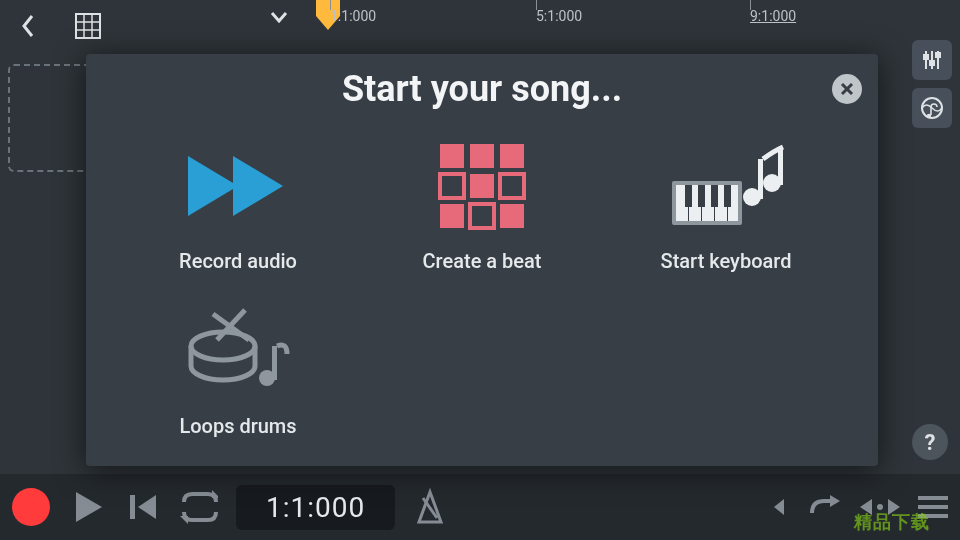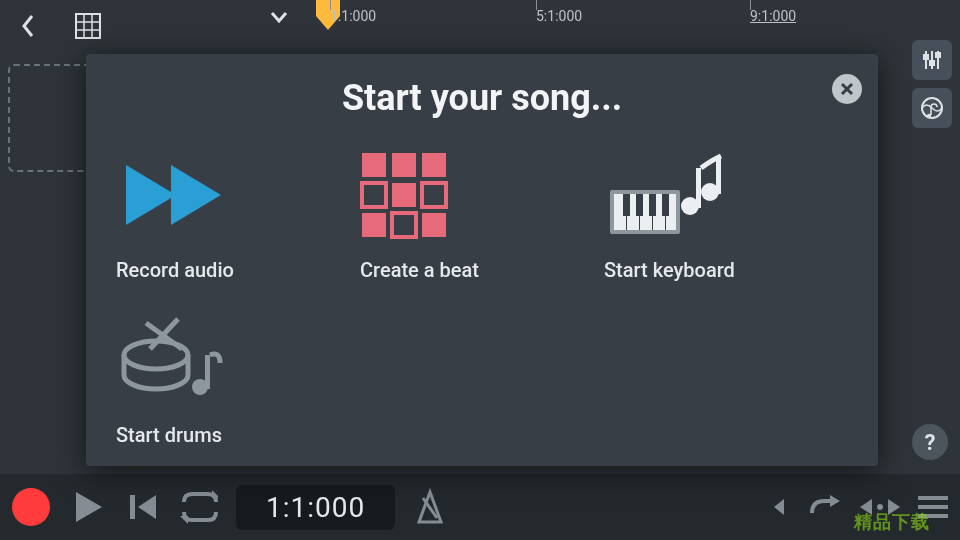--- a/index.html
+++ b/index.html
@@ -42,26 +42,26 @@
   .tbtn { color:#858c93; display:flex; align-items:center; justify-content:center; cursor:pointer;}
   .time-display {
     background:#171a1e; border-radius:6px; padding:6px 30px; font-size:28px; color:#e6e9ec;
     font-weight:400; letter-spacing:1px;
   }
   .spacer { flex:1; }
   
   .modal {
     position:absolute; left:86px; top:54px; width:792px; height:412px;
     background:#373e45; border-radius:4px; box-shadow:0 4px 30px rgba(0,0,0,0.6);
-    padding: 23px 30px 10px;
+    padding: 14px 30px 10px;
   }
   .modal h1 { text-align:center; font-size:36px; font-weight:700; color:#f2f4f6; margin-bottom:14px;}
   .close-btn { position:absolute; right:16px; top:20px; width:30px; height:30px; border-radius:50%; background:#c0c5ca; display:flex; align-items:center; justify-content:center; cursor:pointer;}
   .grid { display:grid; grid-template-columns:repeat(3,1fr); grid-template-rows:repeat(2,1fr); height:330px;}
-  .cell { display:flex; flex-direction:column; align-items:flex-start; justify-content:center; gap:18px; cursor:pointer;}
+  .cell { display:flex; flex-direction:column; align-items:center; justify-content:center; gap:18px; cursor:pointer;}
   .cell .lbl { font-size:20px; color:#e6e9ec; font-weight:500;}
   .icon-wrap { height:90px; display:flex; align-items:center; justify-content:center;}
   
   .watermark { position:absolute; right:30px; bottom:6px; font-size:18px; color:#84cc16; font-weight:600; opacity:0.65; letter-spacing:1px;}
 </style>
 </head>
 <body>
 
 <div class="topbar">
   <div class="icon-btn">
@@ -250,17 +250,17 @@
         <svg width="110" height="90" viewBox="0 0 110 90" fill="none" stroke="#8f979e" stroke-width="5">
           <ellipse cx="40" cy="40" rx="32" ry="14"></ellipse>
           <path d="M8 40 L8 60 A32 14 0 0 0 72 60 L72 40"></path>
           <line x1="30" y1="8" x2="66" y2="34"></line>
             <line x1="62" y1="4" x2="34" y2="34"></line>
           <circle cx="84" cy="72" r="8" fill="#8f979e" stroke="none"></circle>
             <rect x="89" y="40" width="5" height="34" fill="#8f979e" stroke="none"></rect>
           <path d="M94 40 Q104 36 104 48" stroke-width="5"></path>
         </svg>
       </div>
-      <div class="lbl">Start drums</div>
+      <div class="lbl">Loops drums</div>
     </div>
 
   </div>
 </div>
 
 </body></html>

